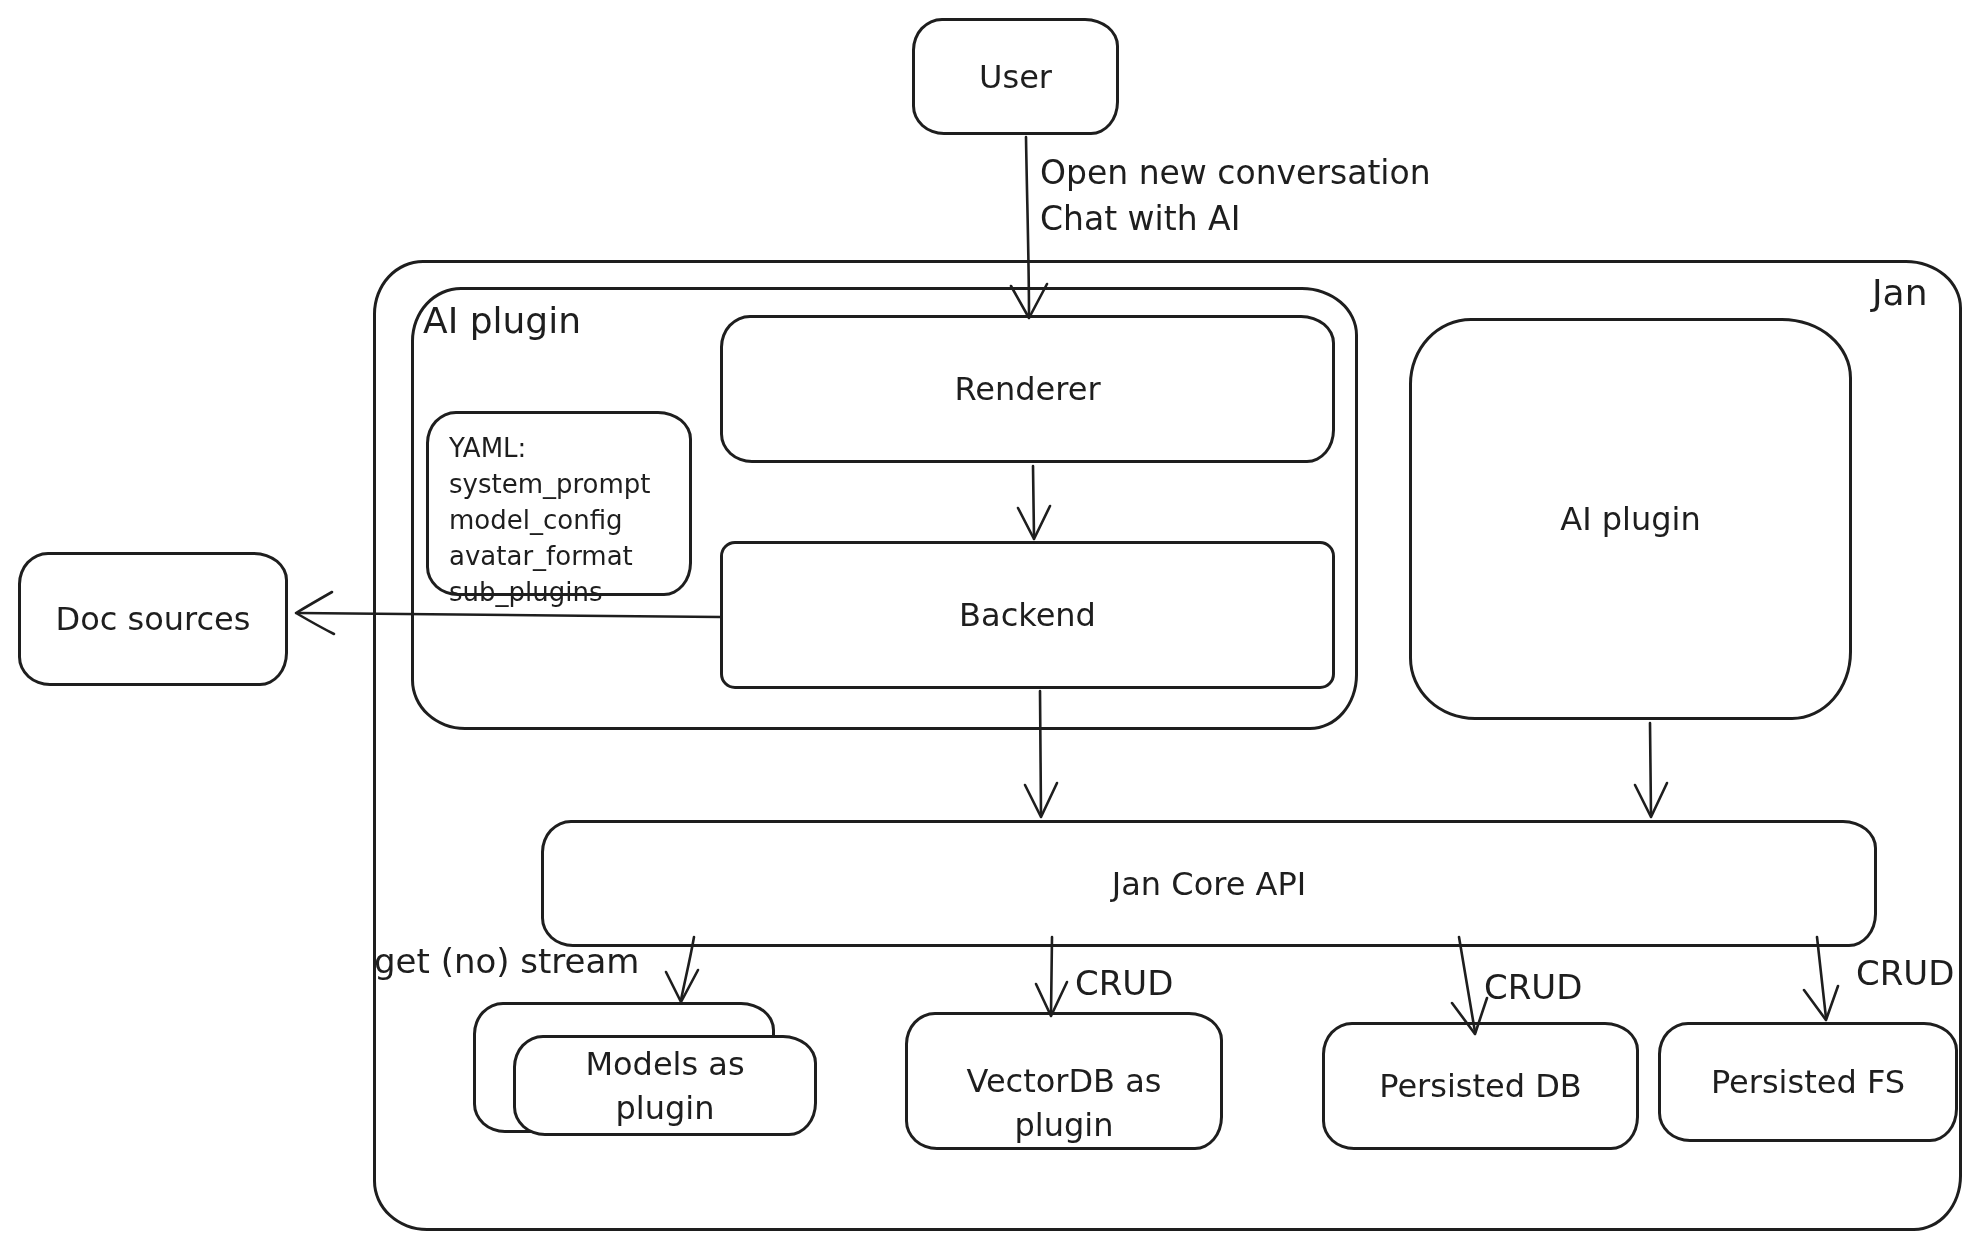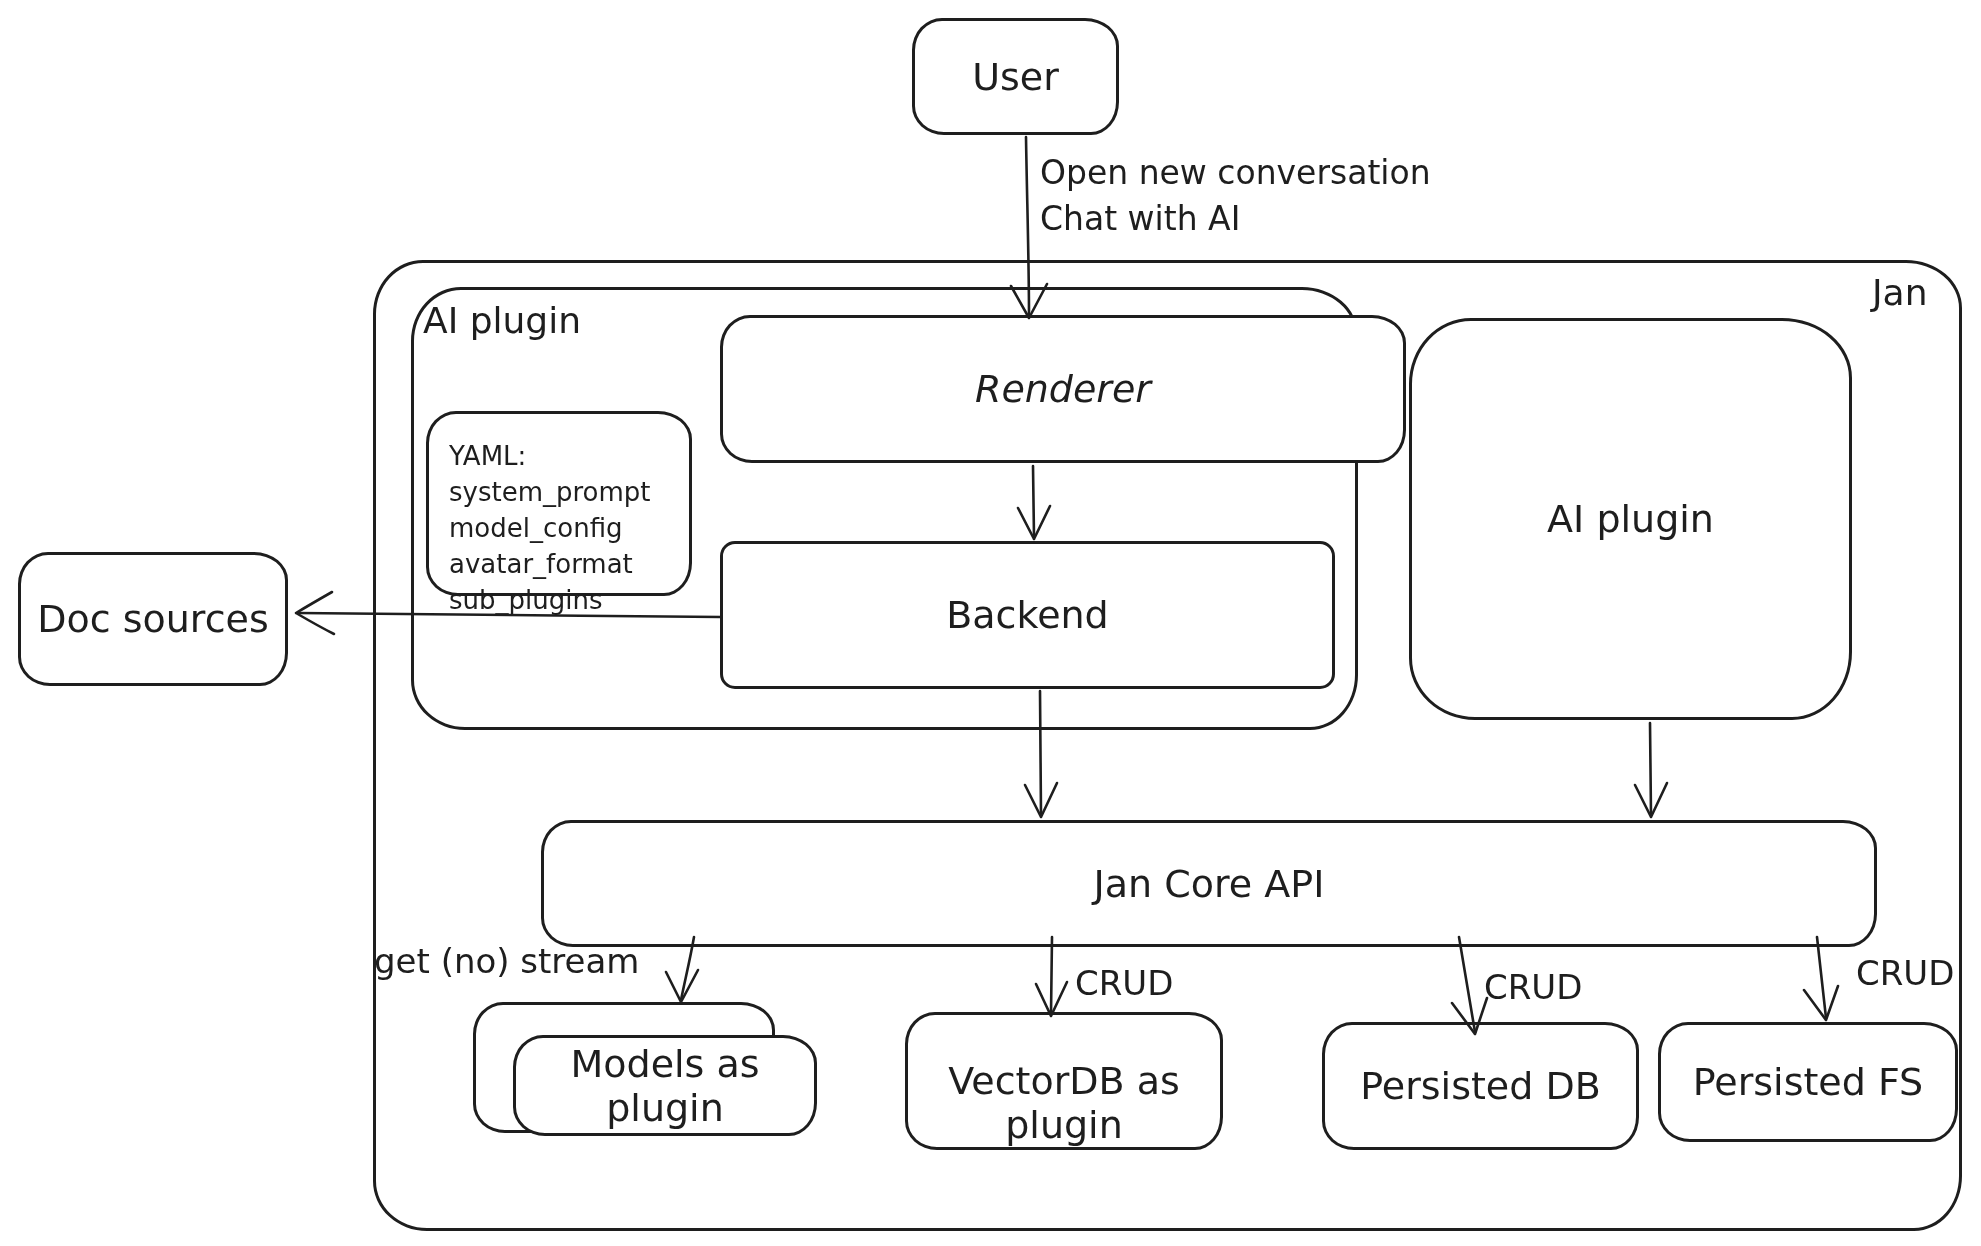--- a/index.html
+++ b/index.html
@@ -1,39 +1,39 @@
 <!DOCTYPE html>
 <html><head>
 <meta charset="utf-8">
 <style>
   html,body{margin:0;padding:0;background:#ffffff;}
   body{width:1981px;height:1246px;overflow:hidden;position:relative;
        font-family:"DejaVu Sans", sans-serif;color:#1e1e1e;}
   .canvas{position:absolute;left:0;top:0;width:1981px;height:1246px;background:#ffffff;}
   .box{position:absolute;border:3px solid #1e1e1e;background:#ffffff;box-sizing:border-box;}
   .node{display:flex;align-items:center;justify-content:center;text-align:center;}
-  .node-label{font-size:38px;line-height:44px;white-space:pre-line;}
+  .node-label{font-size:32px;line-height:44px;white-space:pre-line;}
   .floating-label{position:absolute;font-size:36px;white-space:nowrap;}
   .edge-label{position:absolute;font-size:33px;line-height:46px;white-space:nowrap;}
-  .small-note{font-size:26px;line-height:36px;padding:24px 20px;}
+  .small-note{font-size:26px;line-height:36px;padding:16px 20px;}
   .arrows{position:absolute;left:0;top:0;pointer-events:none;}
   .arrows path{stroke:#1e1e1e;stroke-width:2.6;fill:none;stroke-linecap:round;stroke-linejoin:round;}
 
   
   .r-sm{border-radius:30px 34px 28px 32px / 32px 28px 33px 29px;}
   .r-md{border-radius:50px 56px 48px 54px / 54px 48px 55px 50px;}
   .r-lg{border-radius:62px 70px 60px 66px / 66px 60px 68px 62px;}
 
   
   .user-box{left:912px;top:18px;width:207px;height:117px;}
   .jan-box{left:373px;top:260px;width:1589px;height:971px;}
   .jan-label{left:1872px;top:272px;}
   .ai-container{left:411px;top:287px;width:947px;height:443px;}
   .ai-container-label{left:423px;top:300px;}
-  .renderer-box{left:720px;top:315px;width:686px;height:148px;font-style:italic;}
+  .renderer-box{left:720px;top:315px;width:615px;height:148px;}
   .backend-box{left:720px;top:541px;width:615px;height:148px;border-radius:15px;}
   .yaml-note{left:426px;top:411px;width:266px;height:185px;}
   .ai-right-box{left:1409px;top:318px;width:443px;height:402px;}
   .doc-box{left:18px;top:552px;width:270px;height:134px;}
   .core-box{left:541px;top:820px;width:1336px;height:127px;}
   .models-back{left:473px;top:1002px;width:302px;height:131px;}
   .models-front{left:513px;top:1035px;width:304px;height:101px;}
   .vectordb-box{left:905px;top:1012px;width:318px;height:138px;align-items:flex-end;}
   .pdb-box{left:1322px;top:1022px;width:317px;height:128px;}
   .pfs-box{left:1658px;top:1022px;width:300px;height:120px;}

